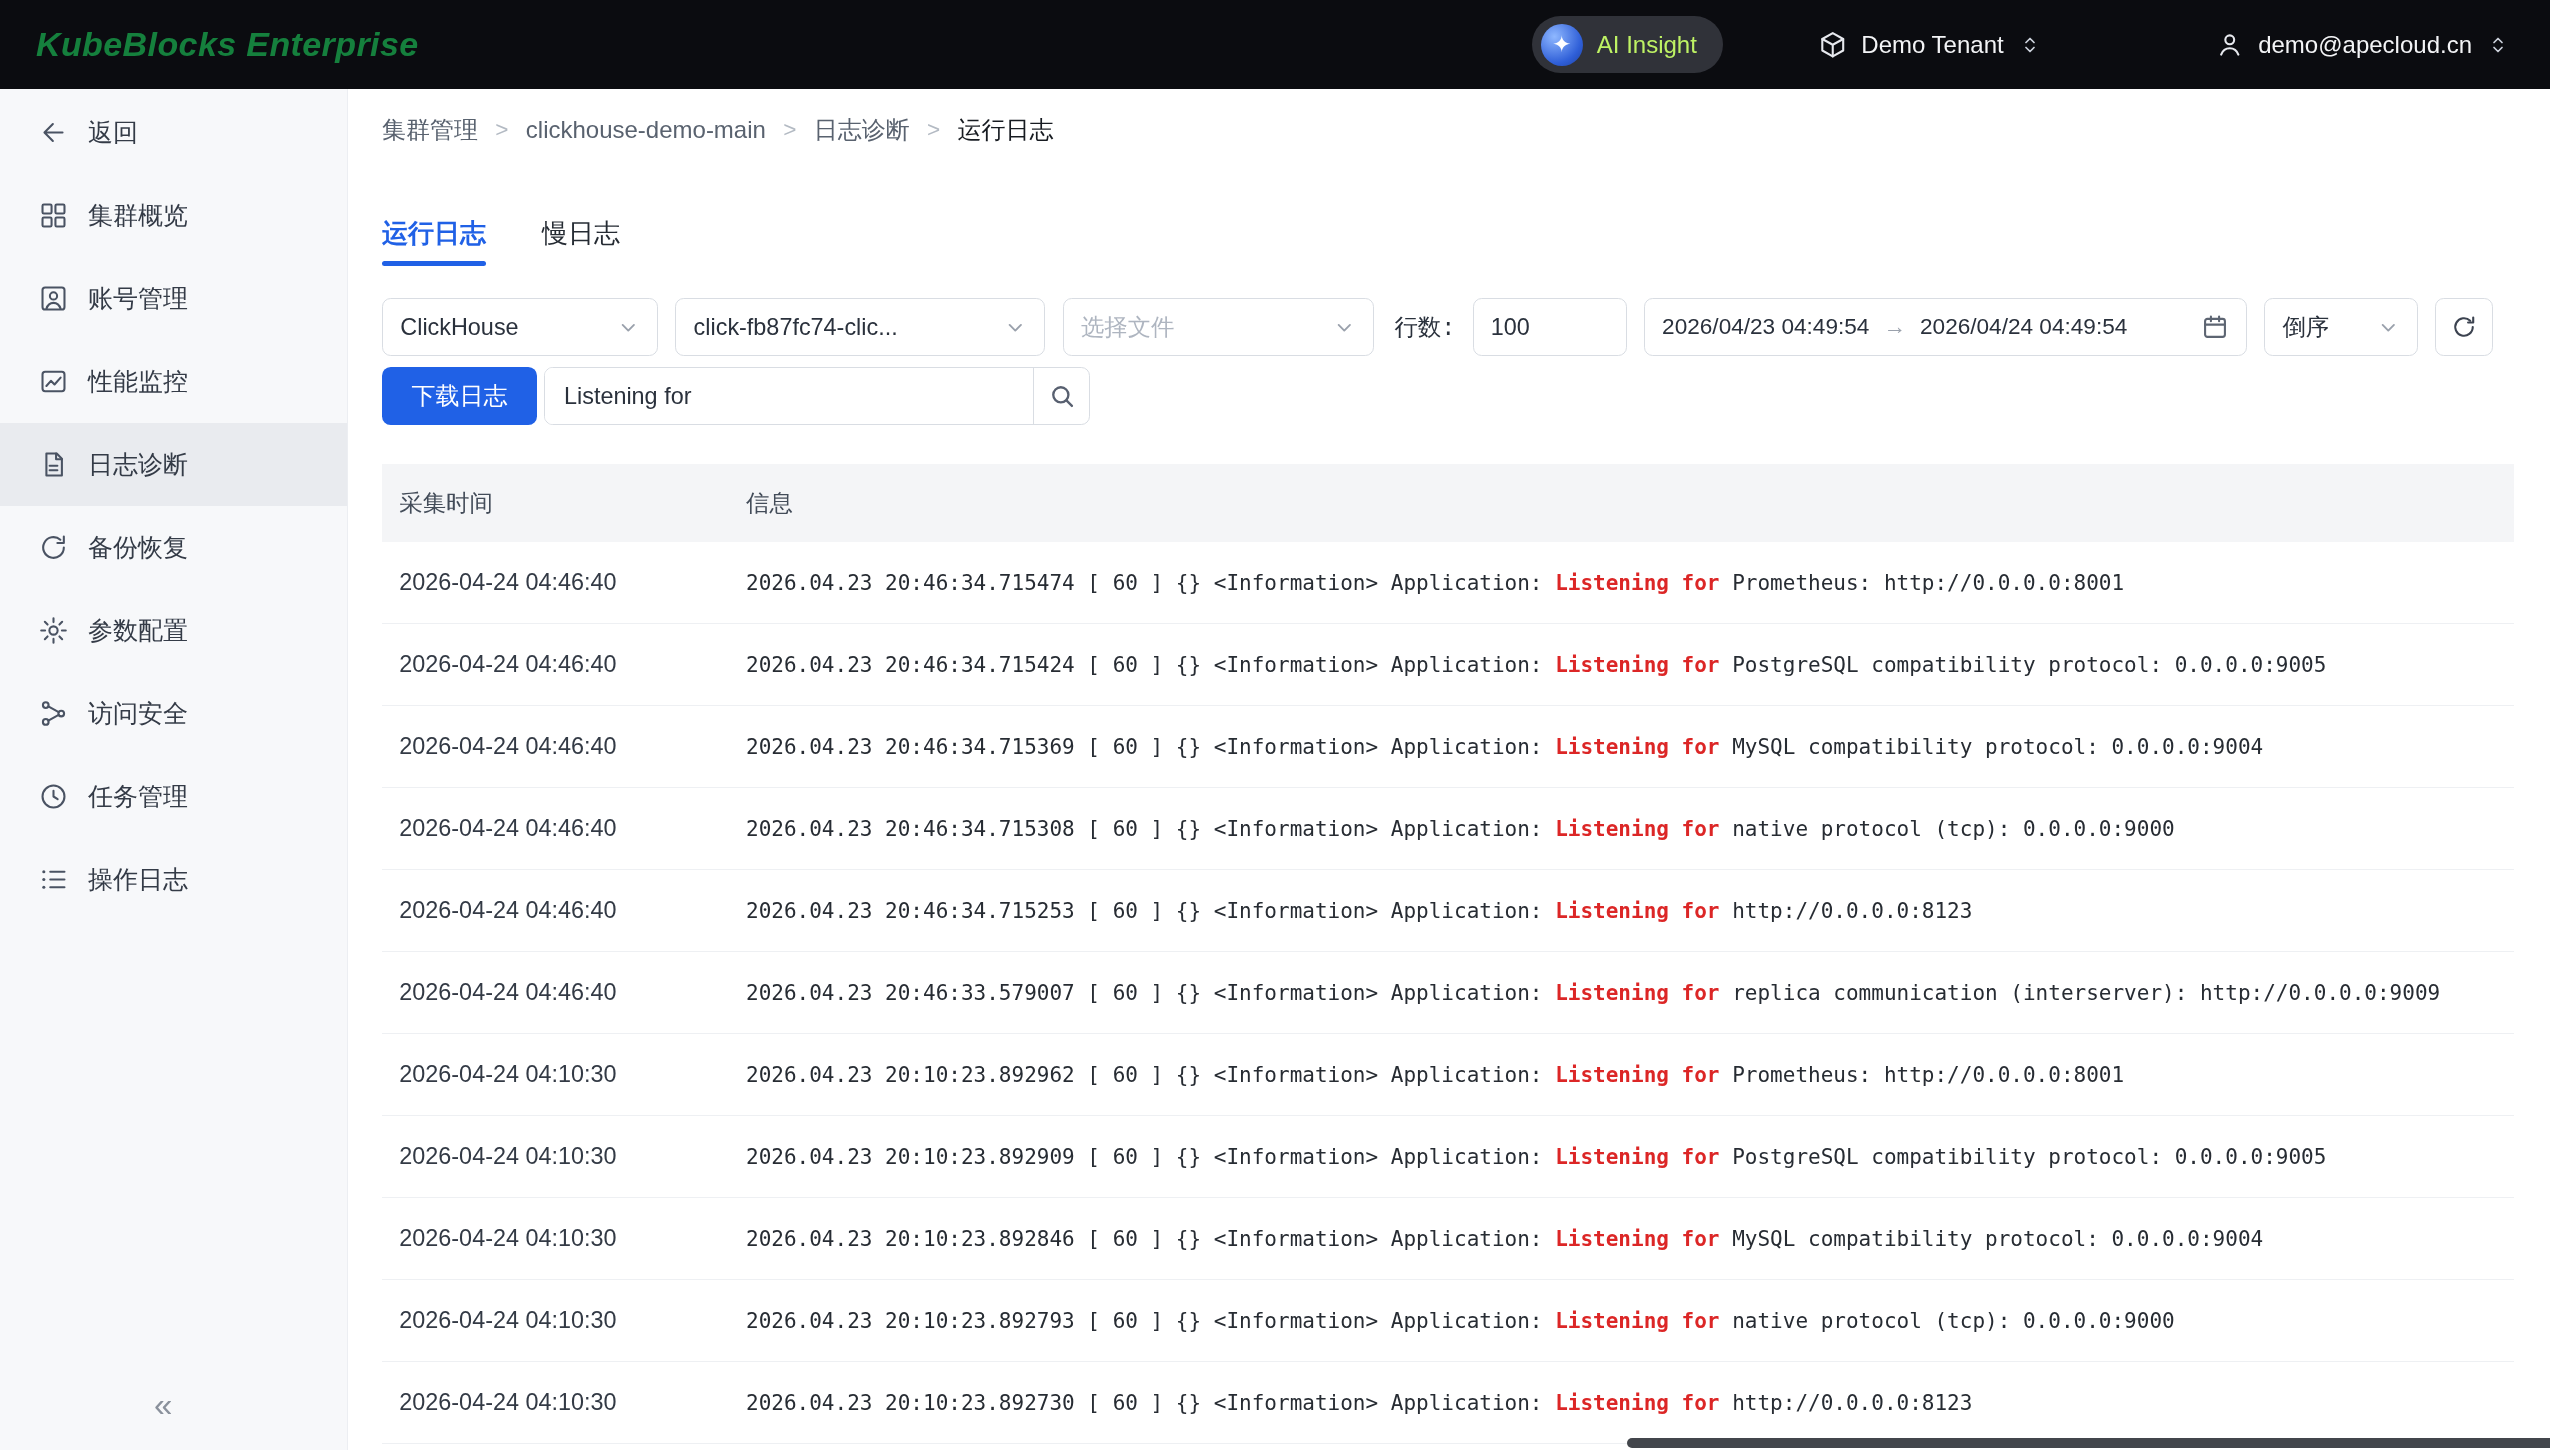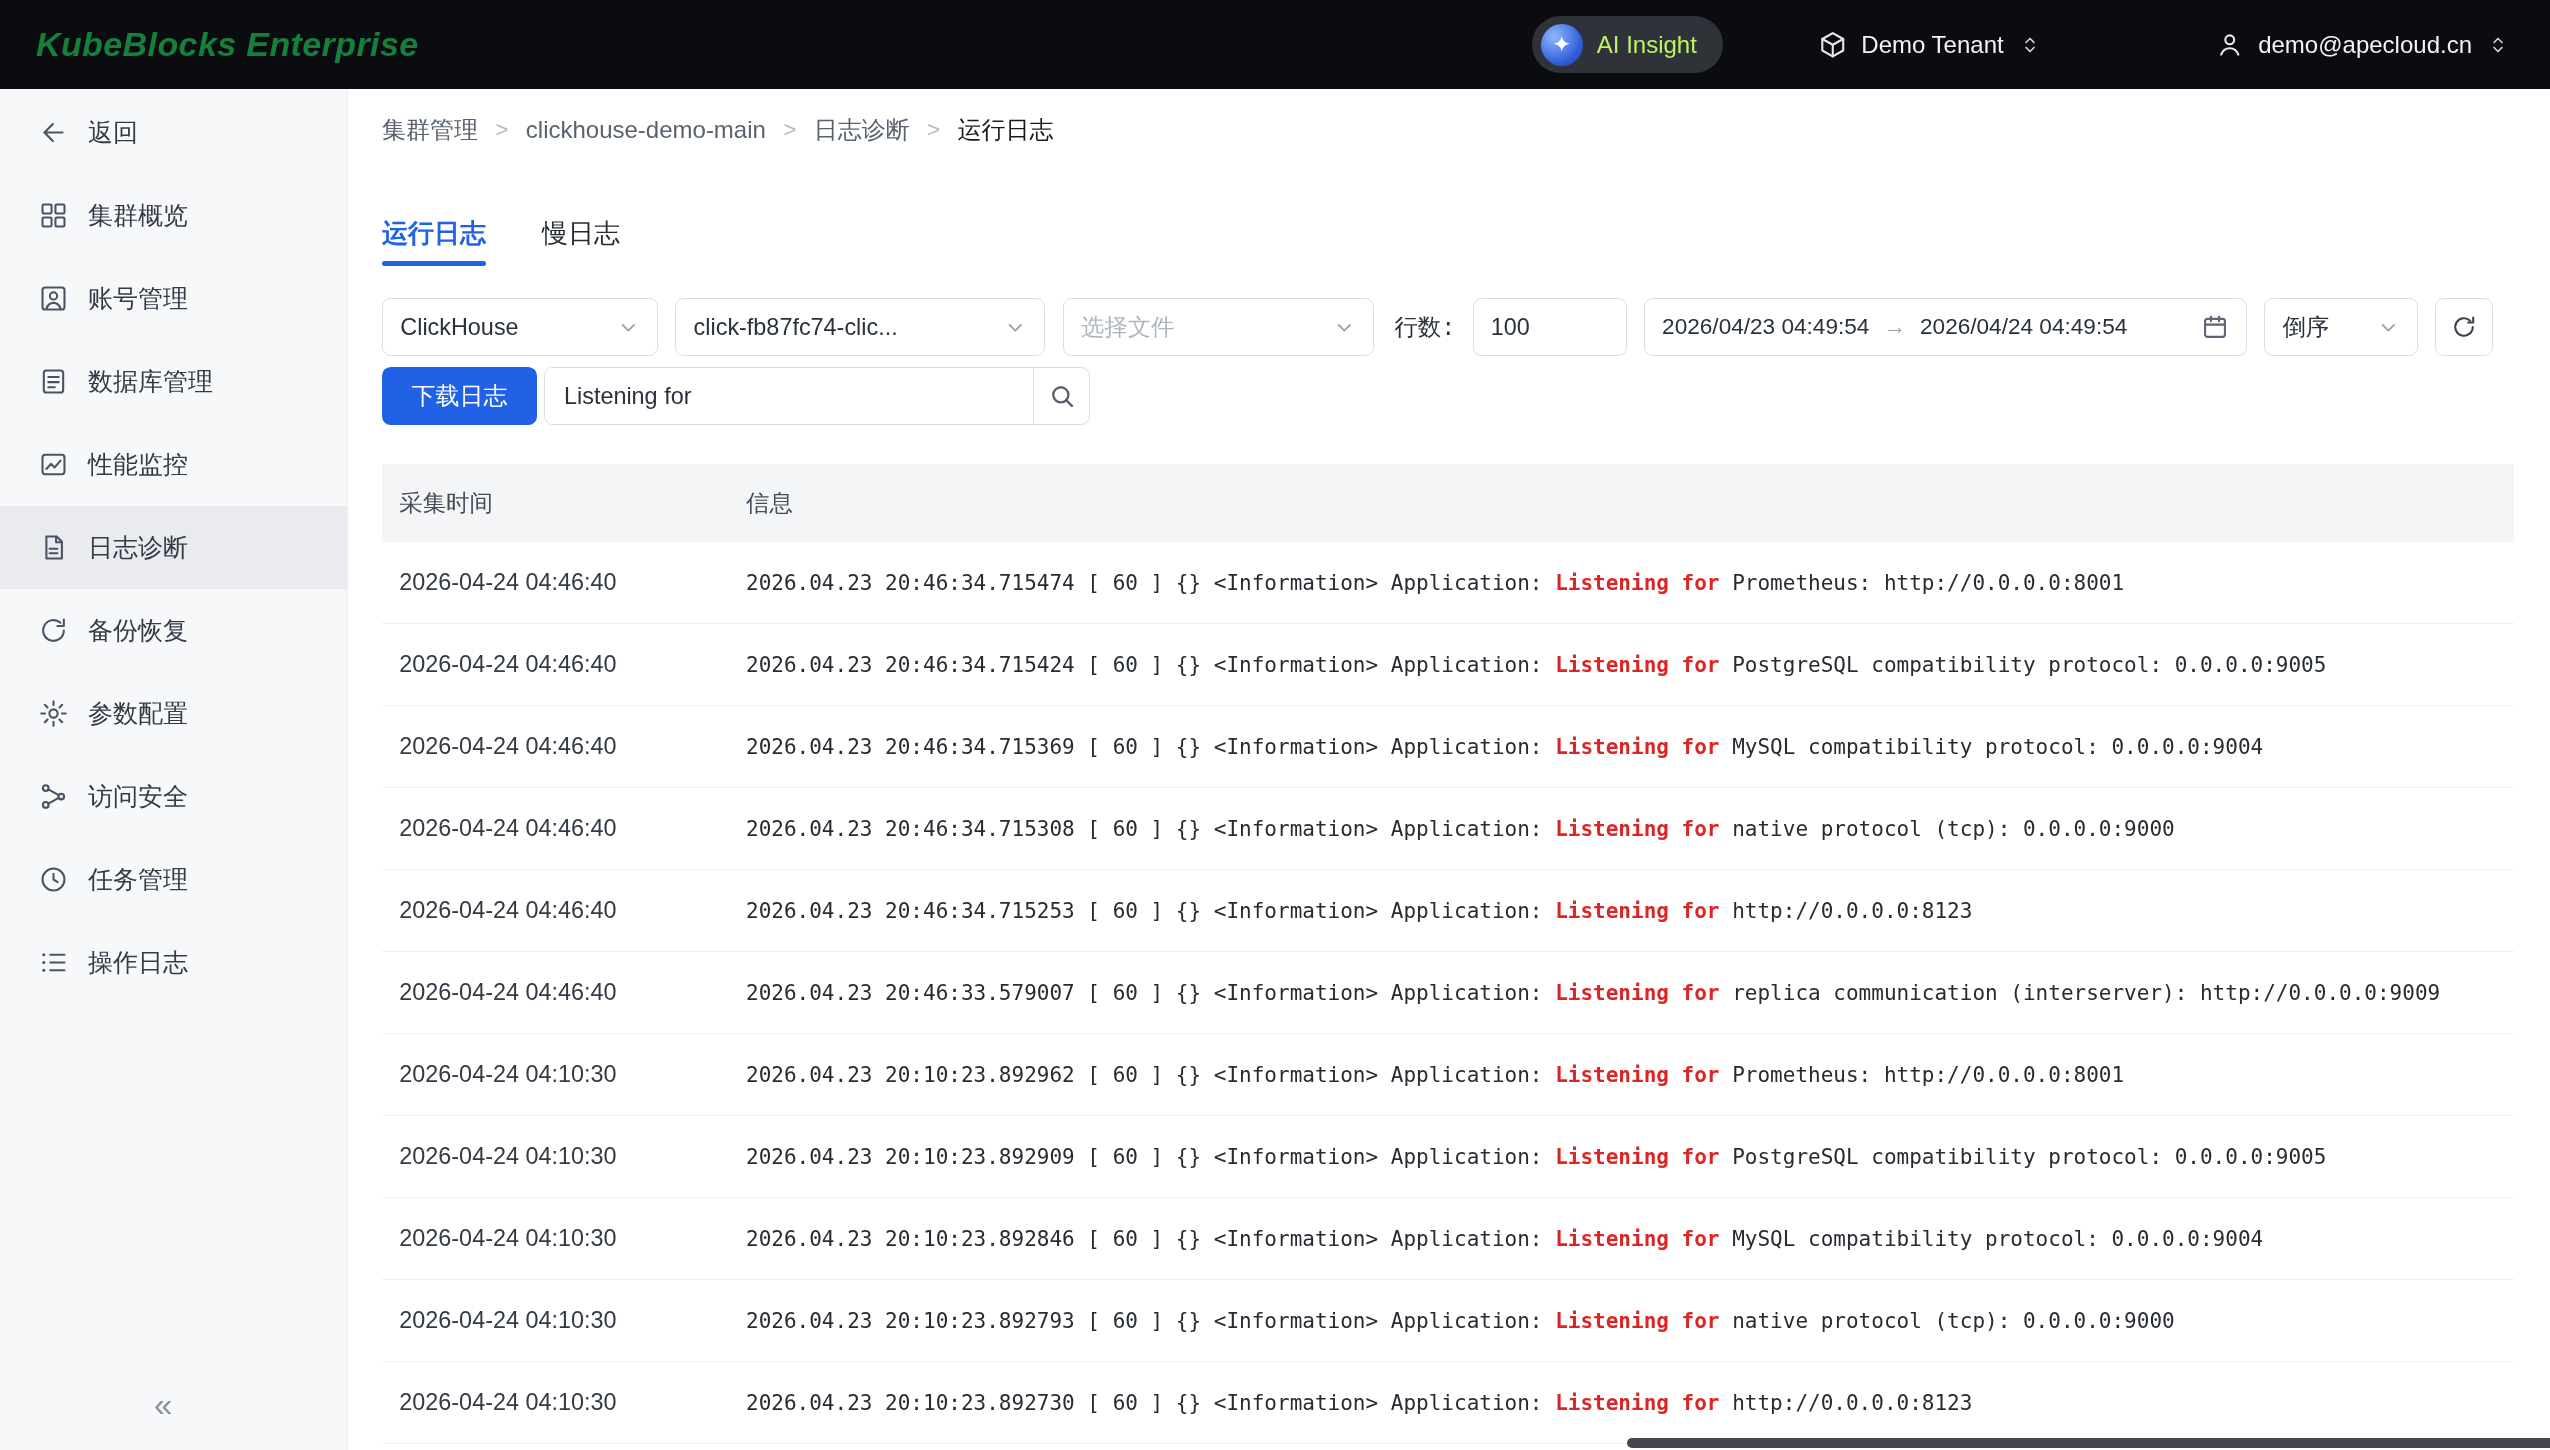--- a/index.html
+++ b/index.html
@@ -162,29 +162,20 @@
             <rect x="3.5" y="3.5" width="17" height="17" rx="2"></rect>
             <circle cx="12" cy="10" r="2.8"></circle>
             <path d="M6.5 20c1-3.2 3-4.6 5.5-4.6s4.5 1.4 5.5 4.6"></path>
           </svg>
       </span>
       <span>账号管理</span>
     </div>
     <div class="side-item">
       <span class="nav-icon">
         <svg viewBox="0 0 24 24">
-            <rect x="4.5" y="3.5" width="15" height="17" rx="2"></rect>
-            <path d="M8 8.5h8M8 12.5h8M8 16.5h5"></path>
-          </svg>
-      </span>
-      <span>数据库管理</span>
-    </div>
-    <div class="side-item">
-      <span class="nav-icon">
-        <svg viewBox="0 0 24 24">
             <rect x="3.5" y="4.5" width="17" height="15" rx="2"></rect>
             <path d="M6.5 15.5l3.5-4 2.8 2.8 4.7-5.3"></path>
           </svg>
       </span>
       <span>性能监控</span>
     </div>
     <div class="side-item active">
       <span class="nav-icon">
         <svg viewBox="0 0 24 24">
             <path d="M6.5 3.5h8l4 4v13h-12z"></path>

